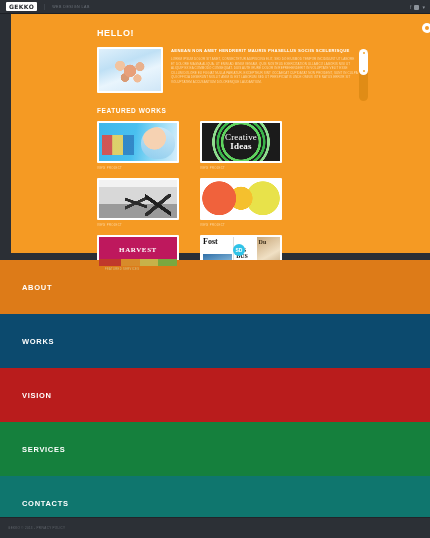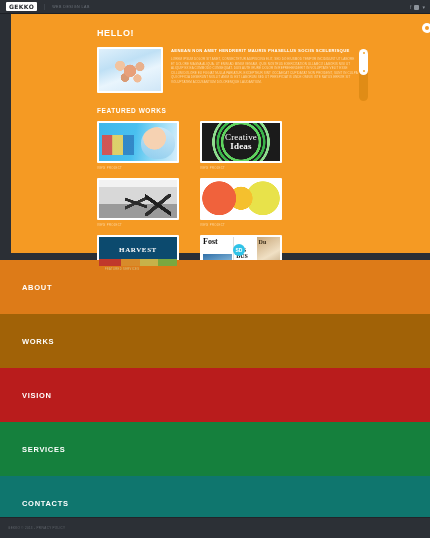--- a/index.html
+++ b/index.html
@@ -179,21 +179,21 @@
   .t4{ background:#ffffff; }
   .t4:before{
     content:""; position:absolute; inset:0;
     background:
       radial-gradient(circle at 22% 48%, #f0623c 0 26%, rgba(0,0,0,0) 27%),
       radial-gradient(circle at 50% 48%, #f5c02e 0 26%, rgba(0,0,0,0) 27%),
       radial-gradient(circle at 78% 48%, #e8e24a 0 26%, rgba(0,0,0,0) 27%),
       #ffffff;
   }
 
-  .t5{ background:#0c4a6e; }
+  .t5{ background:#be185d; }
   .t5 .hv{
     position:absolute; left:0; right:0; top:9px;
     text-align:center; color:#ffffff;
     font-size:7px; font-weight:bold; letter-spacing:.6px;
     font-family:"Liberation Serif", serif; z-index:2;
   }
   .t5 .bar{
     position:absolute; left:0; right:0; top:22px; height:7px;
     background:linear-gradient(90deg,#c0392b 0 28%, #d88b2a 28% 52%, #c7b24a 52% 76%, #7aa83f 76% 100%);
     z-index:2;
@@ -360,21 +360,21 @@
         </div>
 
       </div>
     </div>
   </div>
 
   <div class="bands">
     <div class="band" style="background:#dd7b18">
       <span>ABOUT</span>
     </div>
-    <div class="band" style="background:#a16207">
+    <div class="band" style="background:#0c4a6e">
       <span>WORKS</span>
     </div>
     <div class="band" style="background:#b91c1c">
       <span>VISION</span>
     </div>
     <div class="band" style="background:#15803d">
       <span>SERVICES</span>
     </div>
     <div class="band" style="background:#0f766e">
       <span>CONTACTS</span>

